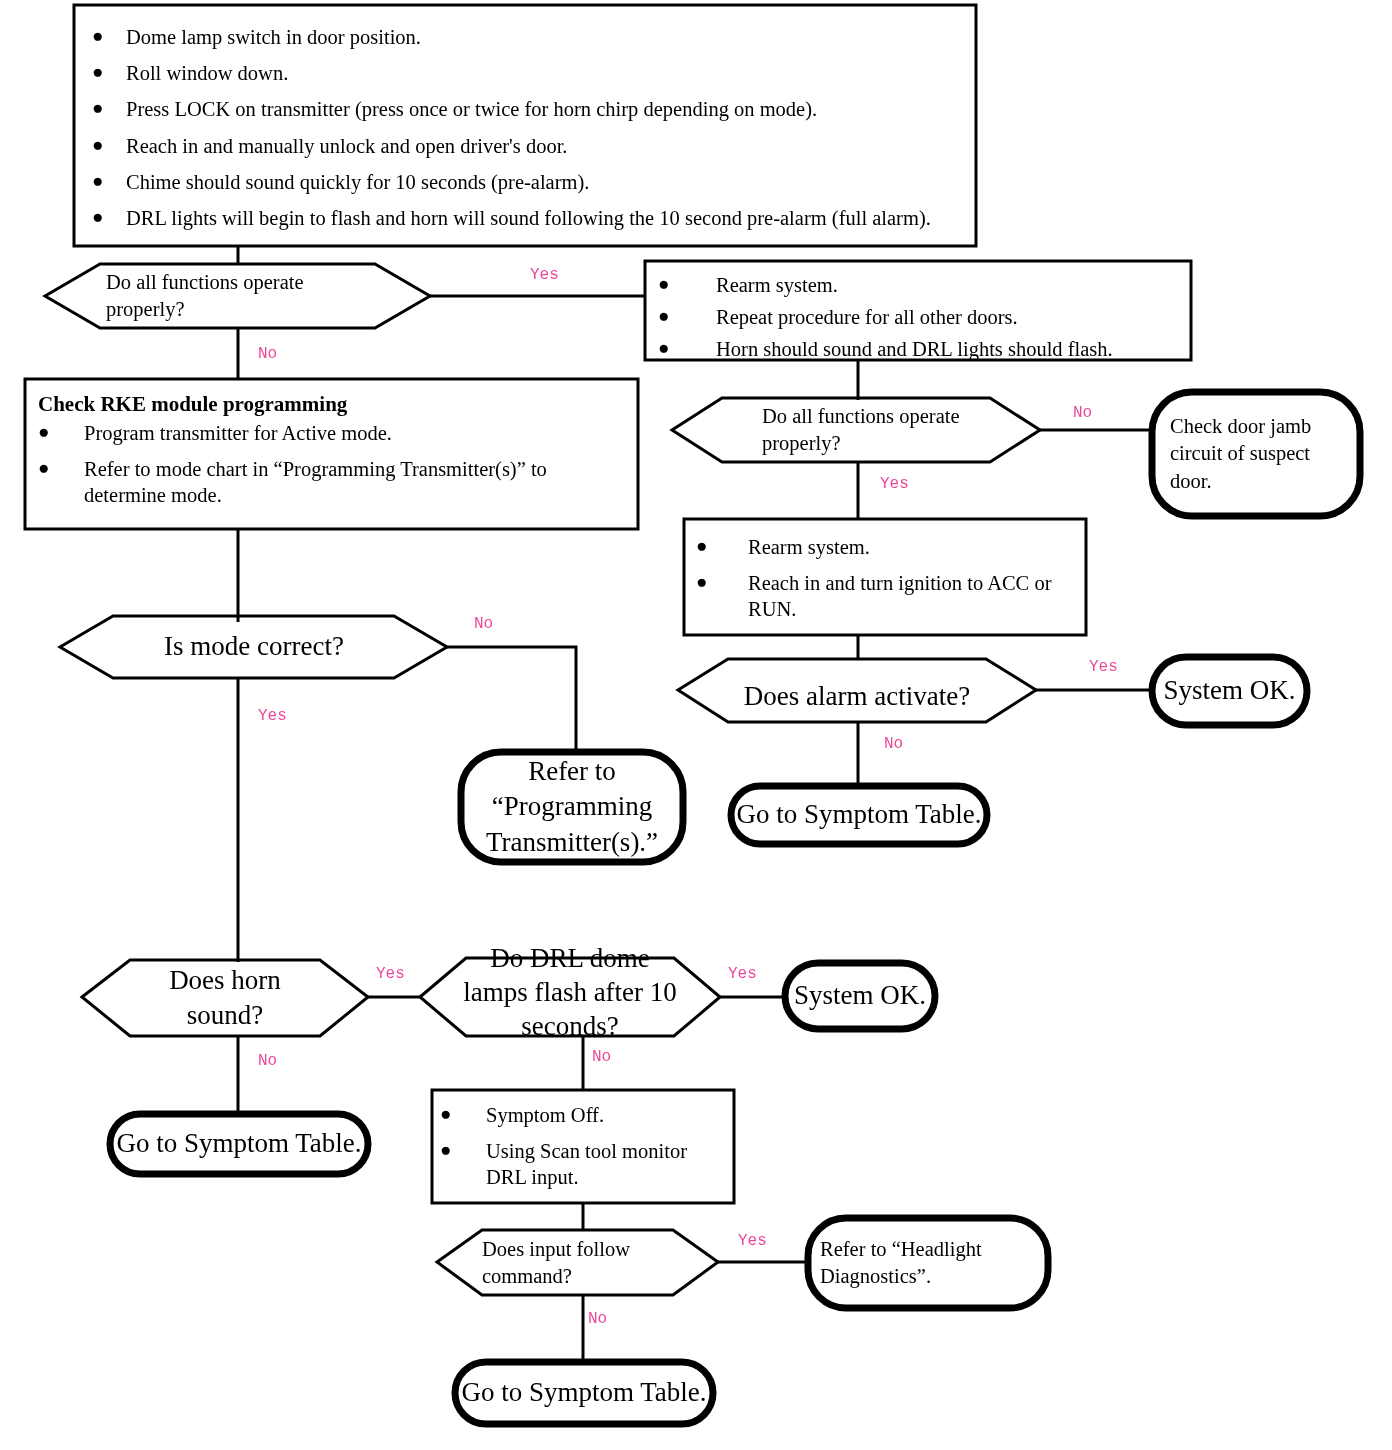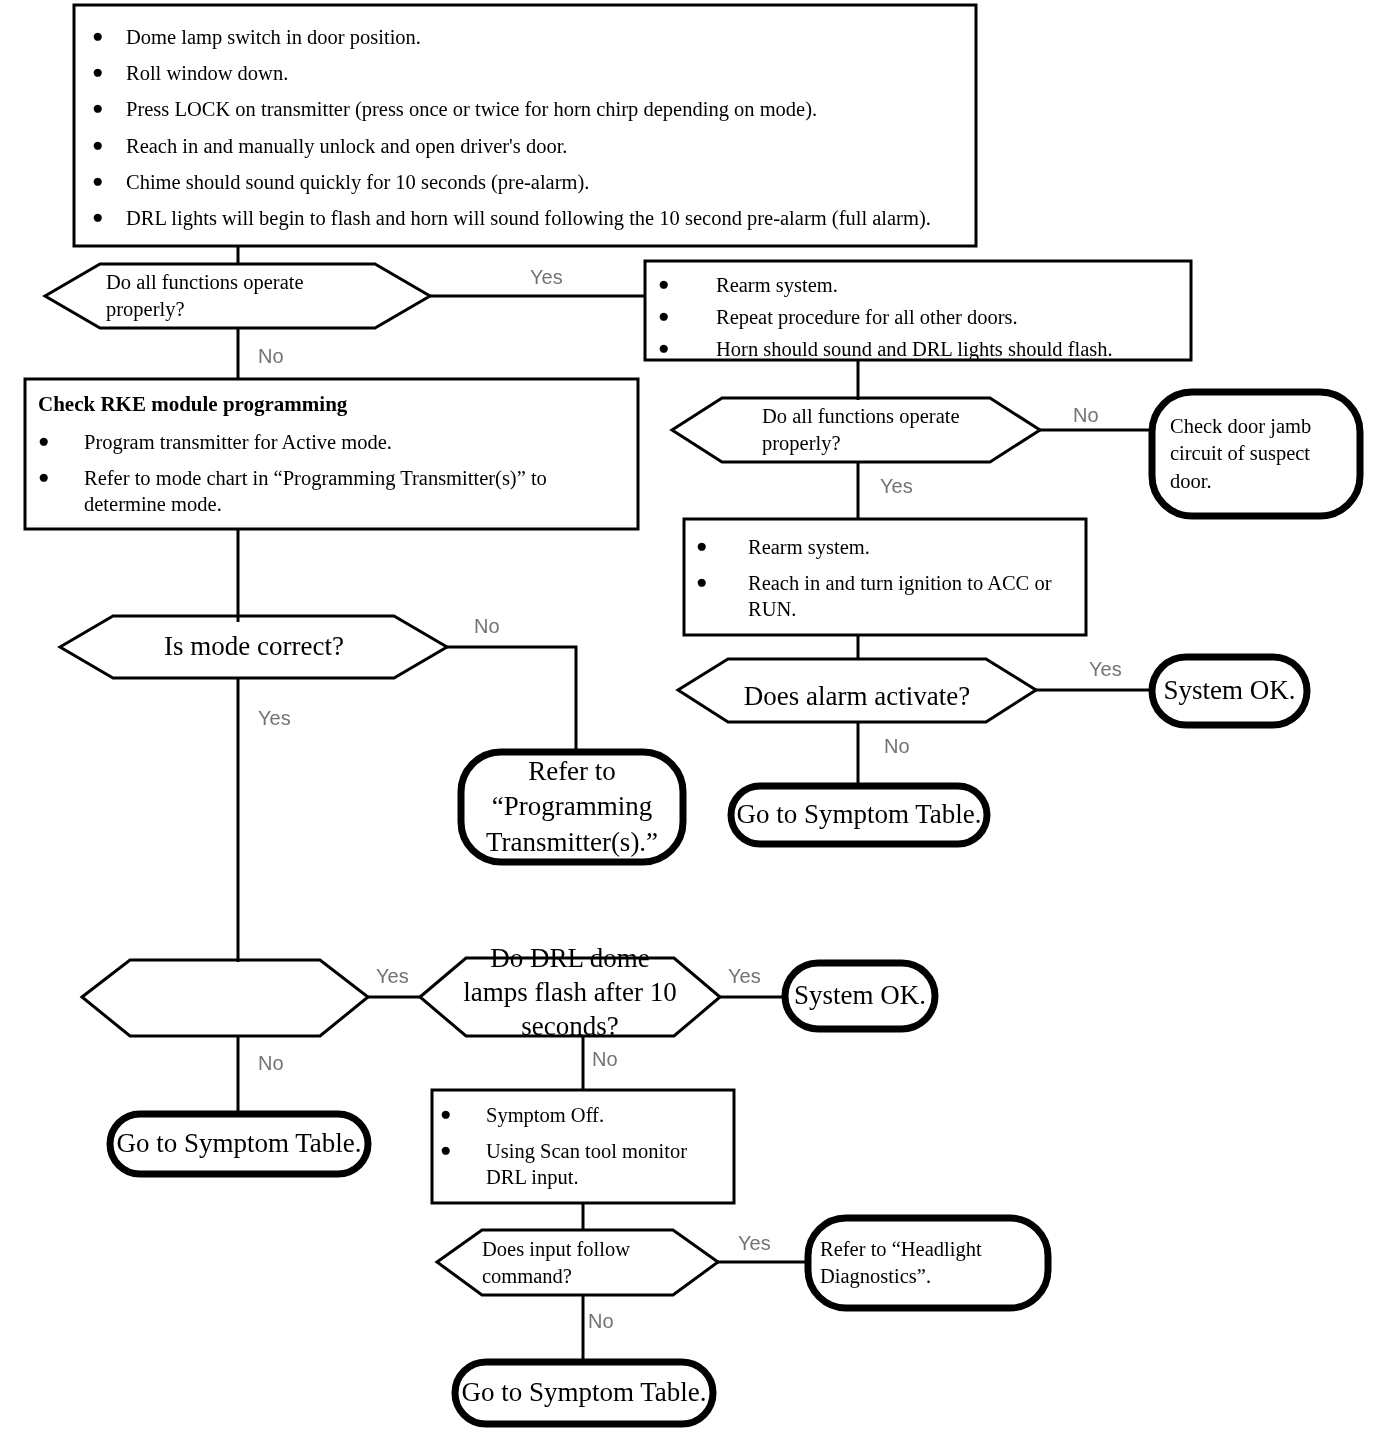--- a/index.html
+++ b/index.html
@@ -7,22 +7,22 @@
         font-family:"Liberation Serif","DejaVu Serif",serif;}
   svg{position:absolute;left:0;top:0;width:1392px;height:1450px;}
   .node-text{position:absolute;box-sizing:border-box;}
   .bullet-row{display:flex;align-items:flex-start;margin-bottom:10px;}
   .bullet-row:last-child{margin-bottom:0;}
   .bullet{flex:0 0 auto;width:34px;font-size:19px;line-height:1.25;text-align:left;}
   .bullet-txt{flex:1 1 auto;font-size:20.5px;line-height:1.28;}
   .ctr{display:flex;align-items:center;justify-content:center;height:100%;
        text-align:center;font-size:27px;line-height:1.3;}
   .lft{display:flex;align-items:center;height:100%;font-size:20.5px;line-height:1.3;}
-  .hdr{font-weight:bold;font-size:21px;margin-bottom:12px;}
-  .edgelabel{position:absolute;font-size:20px;font-family:Liberation Sans, sans-serif;color:#737373;}
+  .hdr{font-weight:bold;font-size:21px;margin-bottom:3px;}
+  .edgelabel{position:absolute;font-size:16px;font-family:Liberation Mono, monospace;color:#ec4899;}
 </style>
 </head>
 <body>
 
 <div id="page">
 
   <svg viewBox="0 0 1392 1450">
     <g fill="none" stroke="#000000" stroke-width="3">
 
       <line x1="238" y1="246" x2="238" y2="264"></line>
@@ -180,20 +180,23 @@
   </div>
 
   <div class="node-text" style="left:466px;top:756px;width:212px;height:102px;">
     <div class="ctr" style="line-height:1.3;">Refer to “Programming Transmitter(s).”</div>
   </div>
 
   <div class="node-text" style="left:731px;top:786px;width:256px;height:58px;">
     <div class="ctr">Go to Symptom Table.</div>
   </div>
 
+  <div class="node-text" style="left:130px;top:960px;width:190px;height:76px;">
+    <div class="ctr">Does horn sound?</div>
+  </div>
 
   <div class="node-text" style="left:458px;top:958px;width:224px;height:68px;">
     <div class="ctr" style="line-height:1.26;">Do DRL dome lamps flash after 10 seconds?</div>
   </div>
 
   <div class="node-text" style="left:785px;top:963px;width:150px;height:66px;">
     <div class="ctr">System OK.</div>
   </div>
 
   <div class="node-text" style="left:110px;top:1114px;width:258px;height:60px;">

